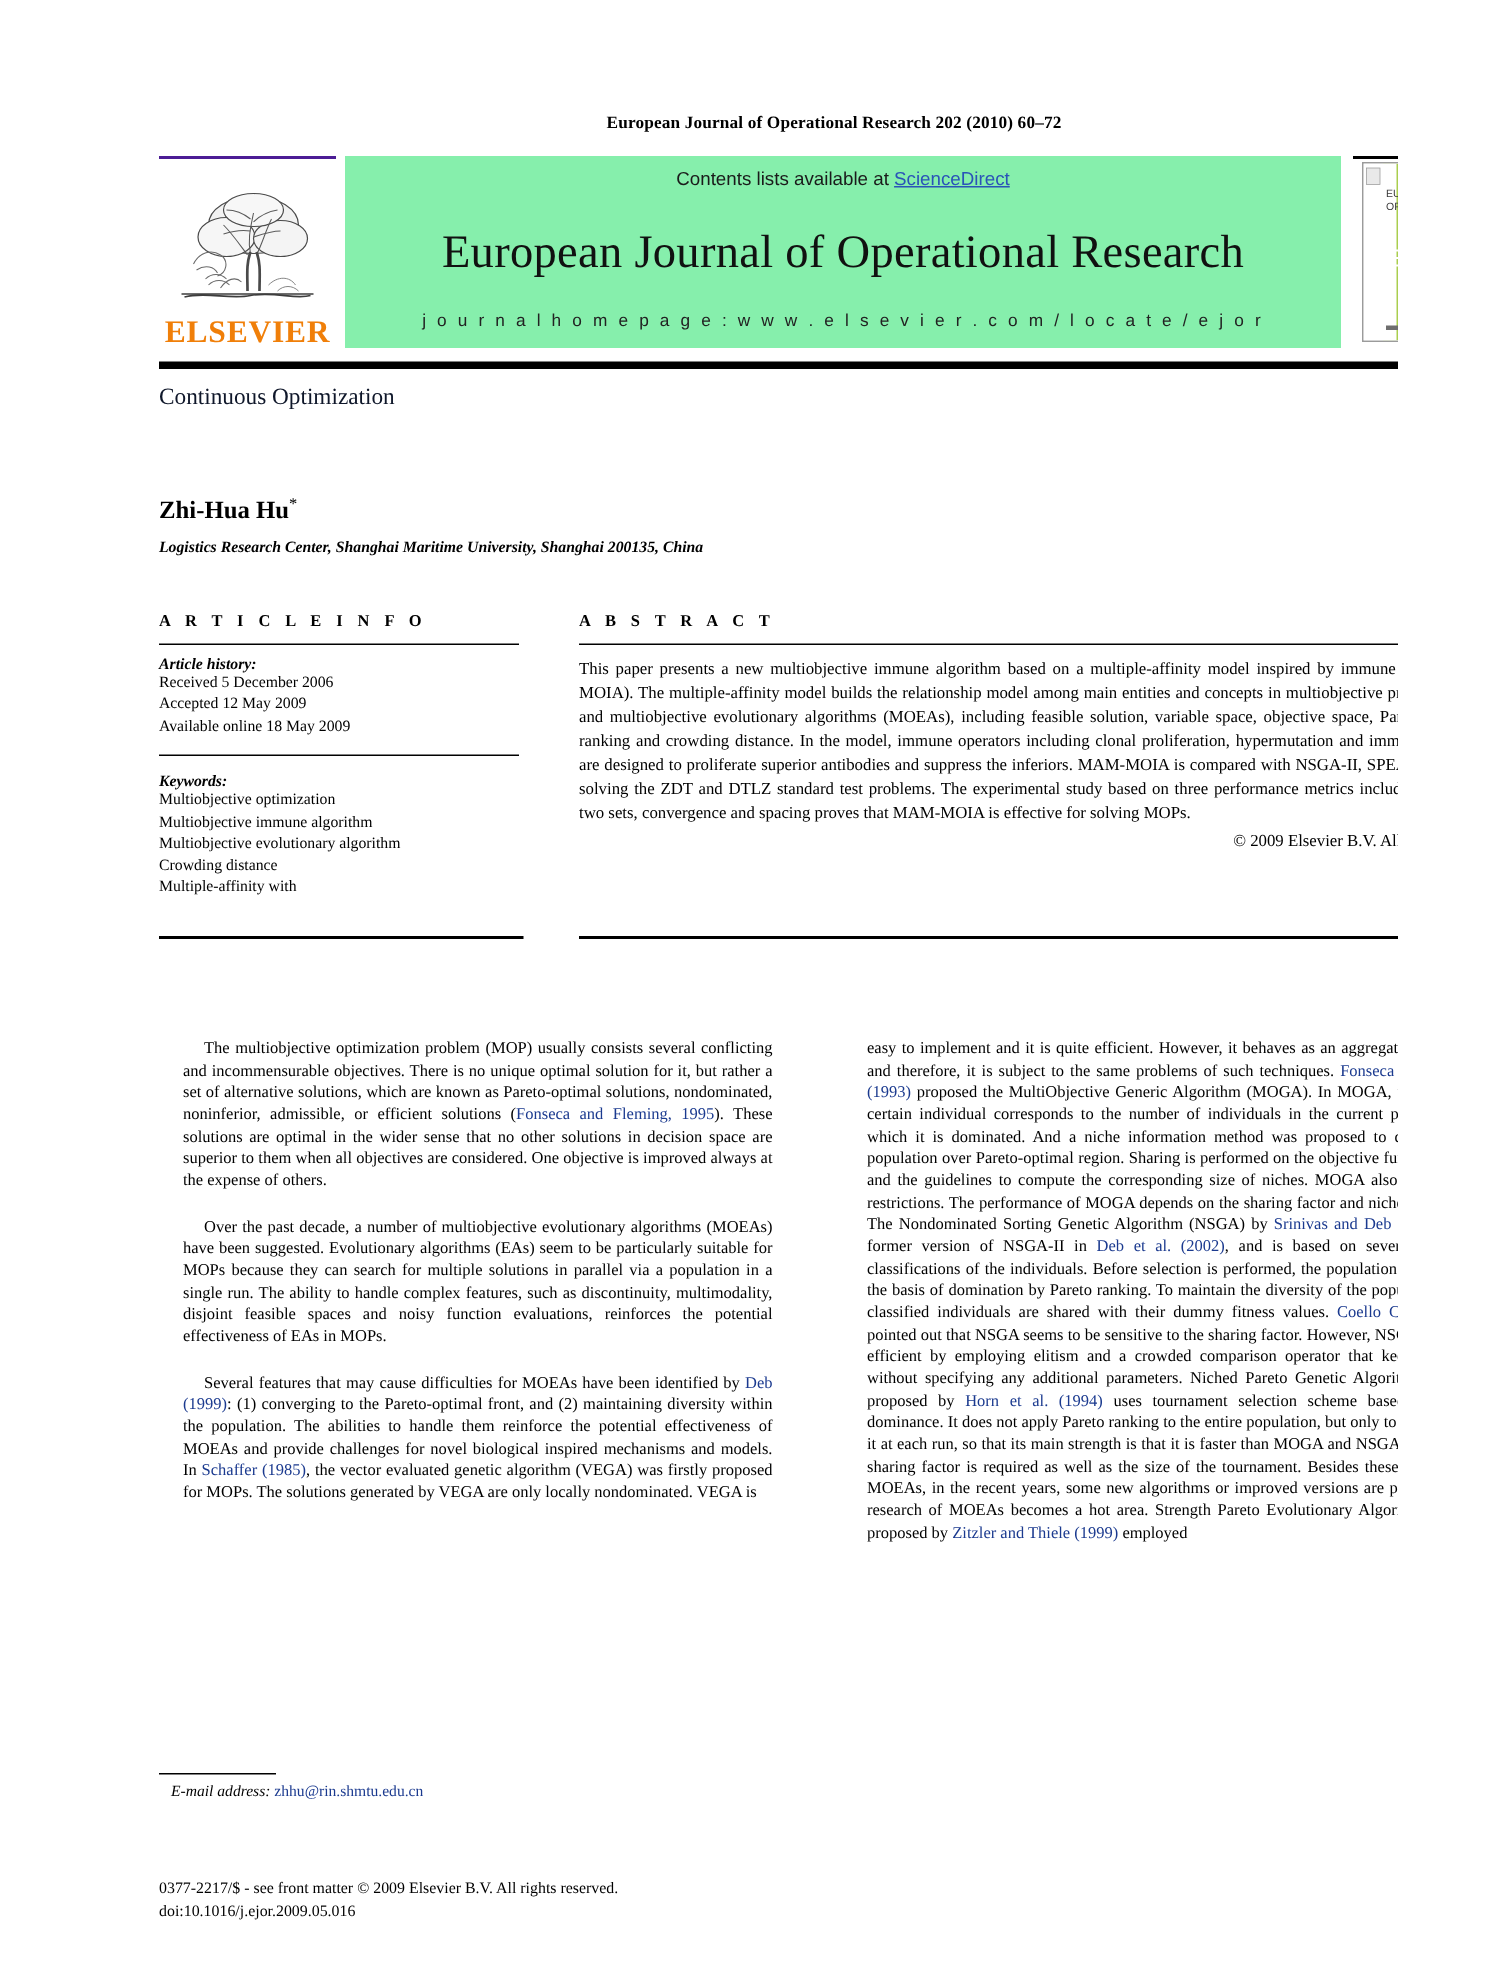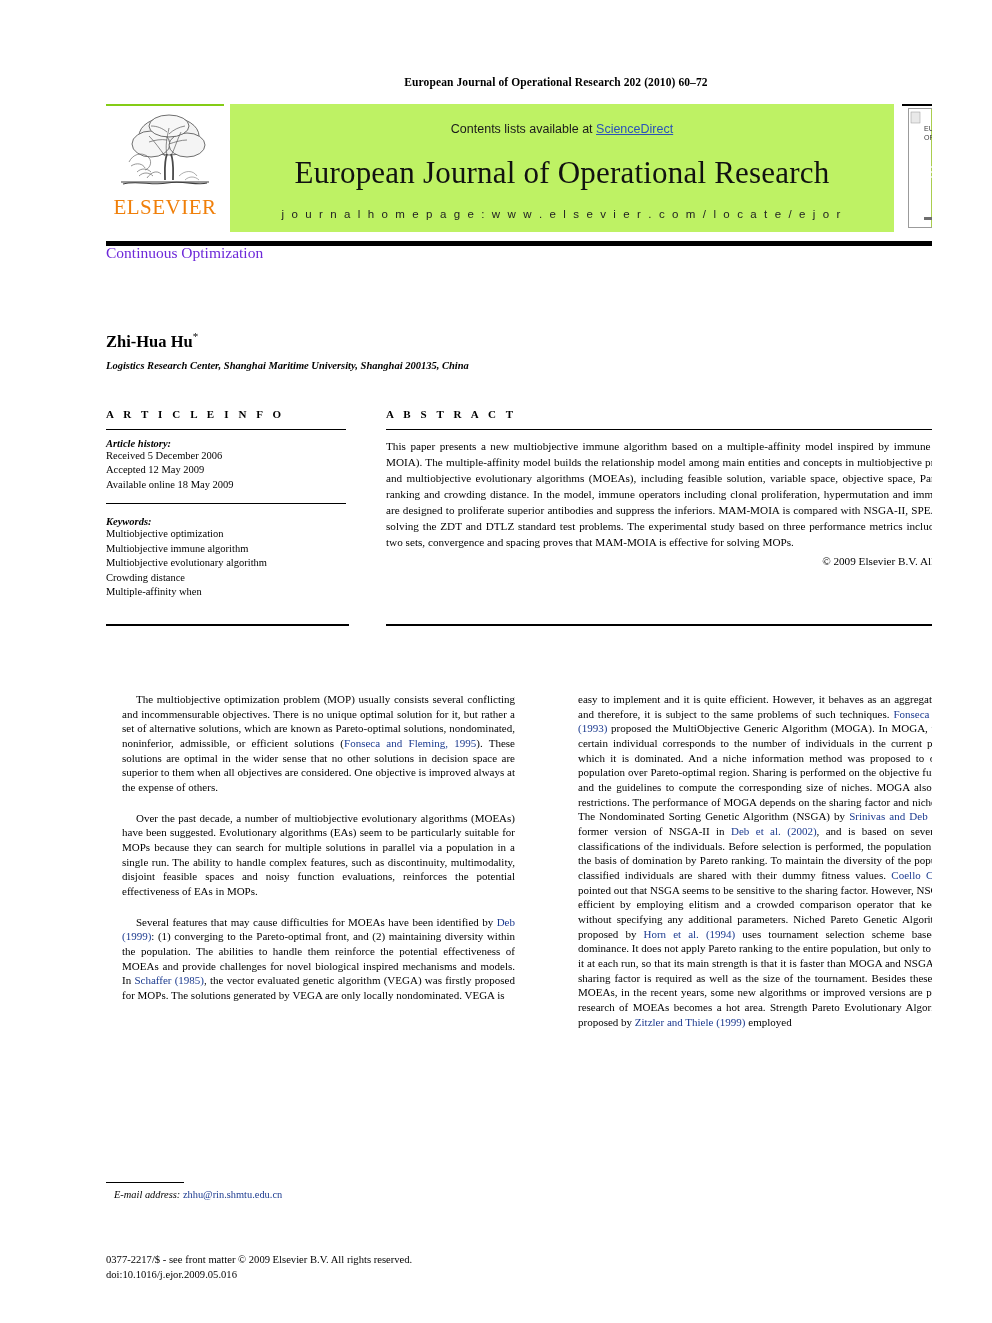--- a/index.html
+++ b/index.html
@@ -39,47 +39,48 @@
     top: 104px;
     left: 46px;
     width: 900px;
     height: 128px;
     display: flex;
     align-items: stretch;
   }
   .elsevier-block {
     width: 118px;
     flex: 0 0 118px;
-    border-top: 2px solid #84cc16;
+    border-top: 2px solid #4c1d95;
     display: flex;
     flex-direction: column;
     align-items: center;
-    justify-content: flex-start;
+    justify-content: flex-end;
     padding-top: 4px;
     box-sizing: border-box;
+    font-weight: bold;
   }
   .tree-svg { display:block; }
   .elsevier-word {
     font-family: "Liberation Serif", serif;
     font-size: 21px;
     letter-spacing: 0.5px;
     color: #F07F09;
     line-height: 1;
     margin-top: 1px;
   }
   .center-banner {
     flex: 1 1 auto;
-    background: #bef264;
+    background: #86efac;
     margin: 0 8px 0 6px;
     position: relative;
     display: flex;
     flex-direction: column;
     align-items: center;
     justify-content: space-between;
-    padding: 18px 0 12px 0;
+    padding: 8px 0 12px 0;
     box-sizing: border-box;
   }
   .contents-line {
     font-family: "Liberation Sans", sans-serif;
     font-size: 12.5px;
     color: #1a1a1a;
   }
   .contents-line .sd {
     color: #2a53b8;
   }
@@ -121,25 +122,25 @@
     top: 241px;
     left: 46px;
     width: 900px;
     height: 5px;
     background: #000;
   }
 
   
   .section-tag {
     position: absolute;
-    top: 244px;
+    top: 256px;
     left: 46px;
     font-size: 15.5px;
     font-family: "Liberation Serif", serif;
-    color: #6d28d9;
+    color: #0f172a;
     text-align: center;
   }
   .paper-title {
     position: absolute;
     top: 284px;
     left: 46px;
     width: 880px;
     font-size: 25px;
     font-family: "Liberation Serif", serif;
     color: #111;
@@ -408,21 +409,21 @@
     <div class="info-sub">Article history:</div>
     <div class="info-line">Received 5 December 2006</div>
     <div class="info-line">Accepted 12 May 2009</div>
     <div class="info-line">Available online 18 May 2009</div>
     <div class="rule-thin-top"></div>
     <div class="info-sub" style="margin-top:12px;">Keywords:</div>
     <div class="info-line">Multiobjective optimization</div>
     <div class="info-line">Multiobjective immune algorithm</div>
     <div class="info-line">Multiobjective evolutionary algorithm</div>
     <div class="info-line">Crowding distance</div>
-    <div class="info-line">Multiple-affinity when</div>
+    <div class="info-line">Multiple-affinity with</div>
   </div>
 
   <div class="abs-col">
     <div class="block-head">A B S T R A C T</div>
     <div class="rule-thin"></div>
     <div class="abstract-body">This paper presents a new multiobjective immune algorithm based on a multiple-affinity model inspired by immune system (MAM-MOIA). The multiple-affinity model builds the relationship model among main entities and concepts in multiobjective problems (MOPs) and multiobjective evolutionary algorithms (MOEAs), including feasible solution, variable space, objective space, Pareto-optimal set, ranking and crowding distance. In the model, immune operators including clonal proliferation, hypermutation and immune suppression are designed to proliferate superior antibodies and suppress the inferiors. MAM-MOIA is compared with NSGA-II, SPEA2 and NNIA in solving the ZDT and DTLZ standard test problems. The experimental study based on three performance metrics including coverage of two sets, convergence and spacing proves that MAM-MOIA is effective for solving MOPs.</div>
     <div class="copyright-line">© 2009 Elsevier B.V. All rights reserved.</div>
   </div>
 
   <div class="col-rule-left"></div>

